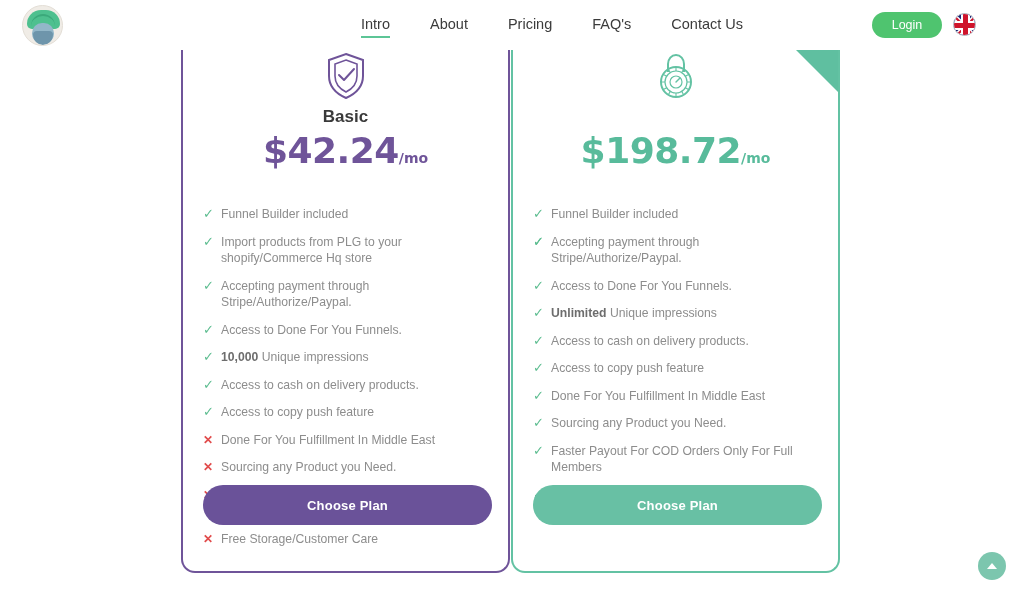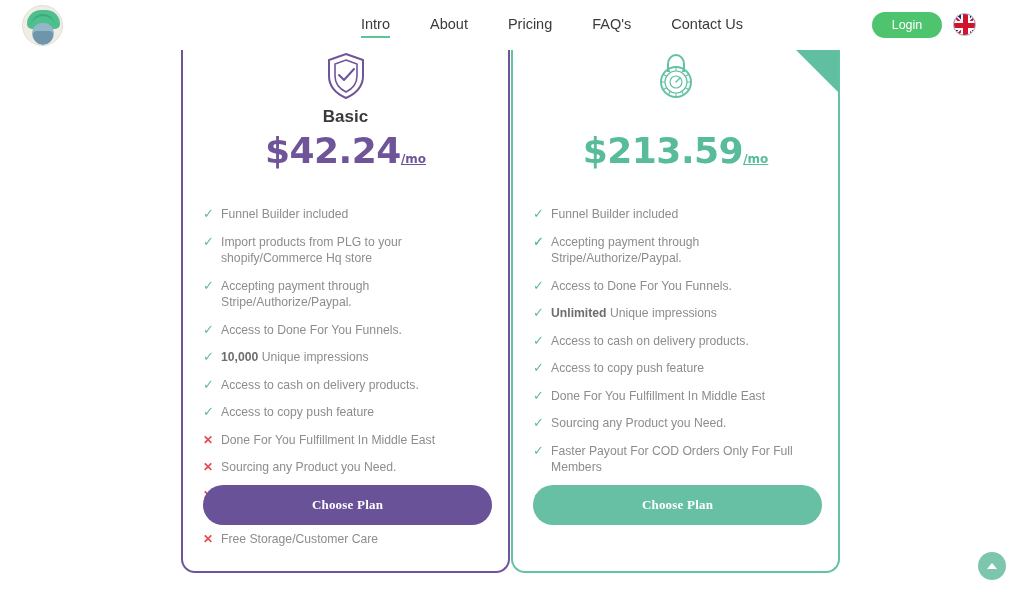--- a/index.html
+++ b/index.html
@@ -159,21 +159,21 @@
   }
   .plan-price {
     position: absolute; top: 95px; left: 0; width: 100%;
     text-align: center;
     font-family: "DejaVu Sans", sans-serif;
     font-weight: 700;
     line-height: 1;
     white-space: nowrap;
   }
   .plan-price .amount { font-size: 36px; letter-spacing: -.5px; }
-  .plan-price .period { font-size: 12px; font-weight: 700; text-decoration: underline; }
+  .plan-price .period { font-size: 14px; font-weight: 700; }
   .card.basic .plan-price { color: #6f5499; }
   .card.pro   .plan-price { color: #58bb9b; }
 
   .features {
     position: absolute; top: 168px; left: 20px;
     width: 292px;
     list-style: none;
   }
   .features li {
     position: relative;
@@ -190,21 +190,21 @@
   }
   .features li .mark.yes { color: #5dbd90; font-weight: 400; font-size: 13px; }
   .features li .mark.no  { color: #e14b4b; font-size: 12px; }
   .features li b { color: #6d6d6d; font-weight: 700; }
 
   .choose-btn {
     position: absolute; left: 20px; bottom: 46px;
     width: 289px; height: 40px;
     border: none; border-radius: 21px;
     color: #ffffff; font-size: 13px; font-weight: 700;
-    font-family: Liberation Serif, serif;
+    font-family: Liberation Sans, sans-serif;
     cursor: pointer;
     letter-spacing: .2px;
   }
   .card.basic .choose-btn { background: #6a5299; }
   .card.pro   .choose-btn { background: #68c0a4; }
 
   .scroll-top {
     position: absolute; right: 18px; bottom: 15px;
     width: 28px; height: 28px; border-radius: 50%;
     background: #7cc6ae; border: none; cursor: pointer;
@@ -302,21 +302,21 @@
           <line x1="24" y1="46.5" x2="24" y2="43"></line>
             <line x1="16.5" y1="44.5" x2="18.3" y2="41.4"></line>
           <line x1="11.5" y1="39.5" x2="14.6" y2="37.7"></line>
             <line x1="9.5" y1="32" x2="13" y2="32"></line>
           <line x1="11.5" y1="24.5" x2="14.6" y2="26.3"></line>
             <line x1="16.5" y1="19.5" x2="18.3" y2="22.6"></line>
         </g>
       </svg>
     </div>
     <div class="plan-price">
-      <span class="amount">$213.59</span><span class="period">/mo</span>
+      <span class="amount">$198.72</span><span class="period">/mo</span>
     </div>
     <ul class="features">
         <li><span class="mark yes">✓</span><span>Funnel Builder included</span></li>
         <li><span class="mark yes">✓</span></li>
         <li><span class="mark yes">✓</span><span>Accepting payment through Stripe/Authorize/Paypal.</span></li>
         <li><span class="mark yes">✓</span><span>Access to Done For You Funnels.</span></li>
         <li><span class="mark yes">✓</span><span><b>Unlimited</b> Unique impressions</span></li>
         <li><span class="mark yes">✓</span><span>Access to cash on delivery products.</span></li>
         <li><span class="mark yes">✓</span><span>Access to copy push feature</span></li>
         <li><span class="mark yes">✓</span><span>Done For You Fulfillment In Middle East</span></li>

